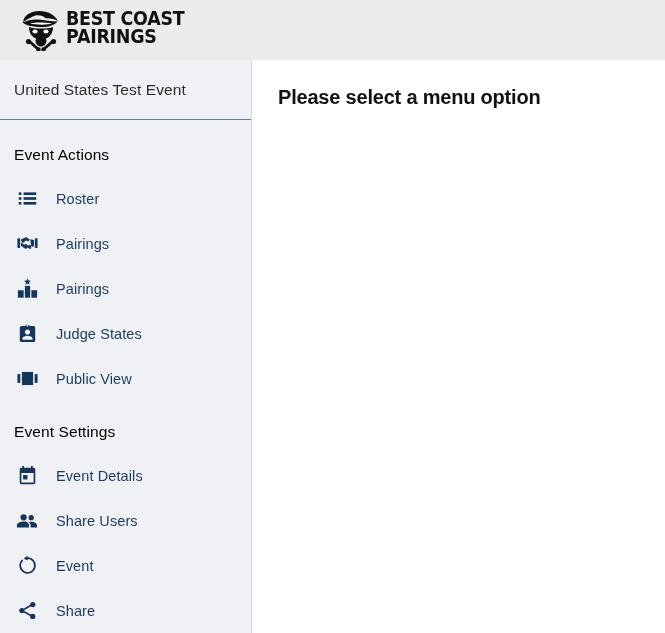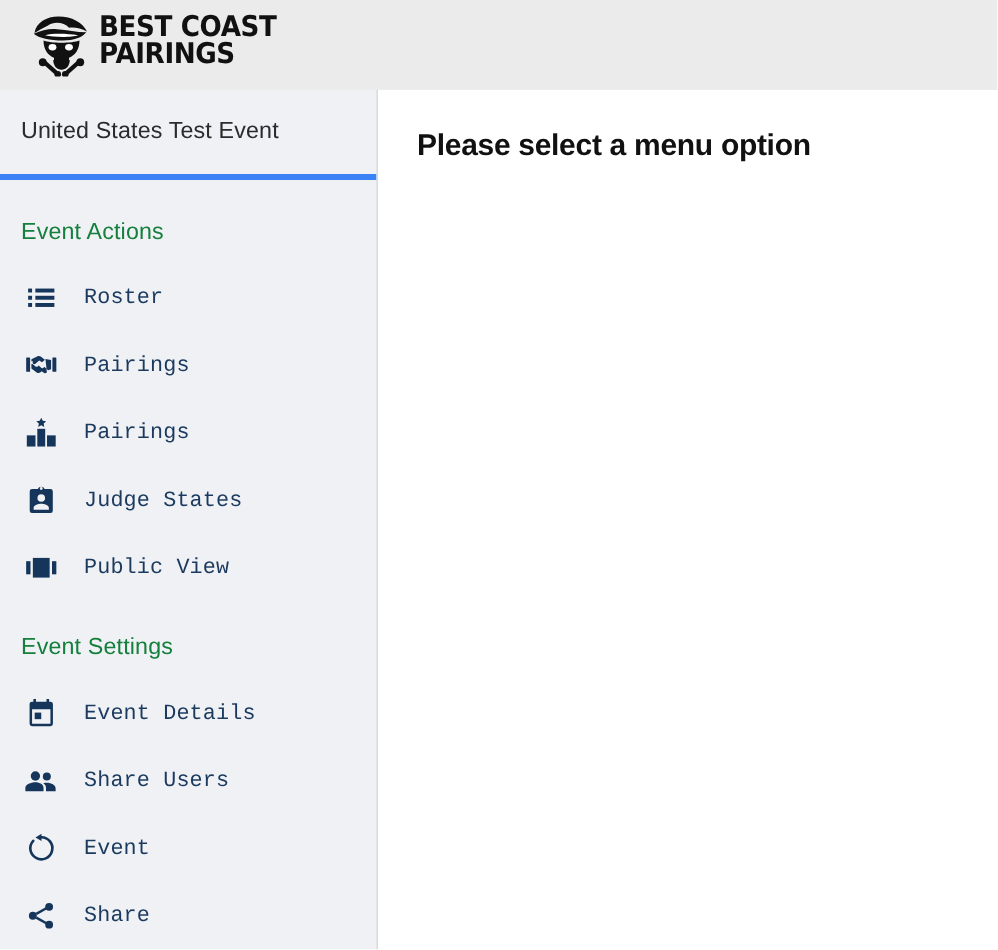--- a/index.html
+++ b/index.html
@@ -46,31 +46,31 @@
     display: flex;
     flex-direction: column;
     overflow: hidden;
   }
   .event-name-row {
     height: 60px;
     flex: 0 0 60px;
     display: flex;
     align-items: center;
     padding: 0 14px;
-    border-bottom: 4px solid #3b82f6;
+    border-bottom: 1px solid #3b82f6;
   }
   .event-name {
     font-size: 15.5px;
     color: #2b2b2b;
     letter-spacing: 0.1px;
   }
   .menu { padding-top: 4px; }
   .section-title {
     font-size: 15.5px;
-    color: #15803d;
+    color: #000000;
     padding: 22px 28px 12px 14px;
     letter-spacing: 0.1px;
   }
   .menu-item {
     display: flex;
     align-items: center;
     height: 45px;
     padding: 0 14px;
     cursor: pointer;
     text-decoration: none;
@@ -84,21 +84,20 @@
     justify-content: center;
     color: #16355a;
   }
   .menu-icon svg { display: block; }
   .menu-label {
     margin-left: 16px;
     font-size: 14.5px;
     color: #1b3a5e;
     font-weight: 500;
     letter-spacing: 0.1px;
-    font-family: Liberation Mono, monospace;
   }
 
   
   .main {
     flex: 1 1 auto;
     background: #ffffff;
     padding: 26px 0 0 26px;
     overflow: hidden;
   }
   .main-heading {

